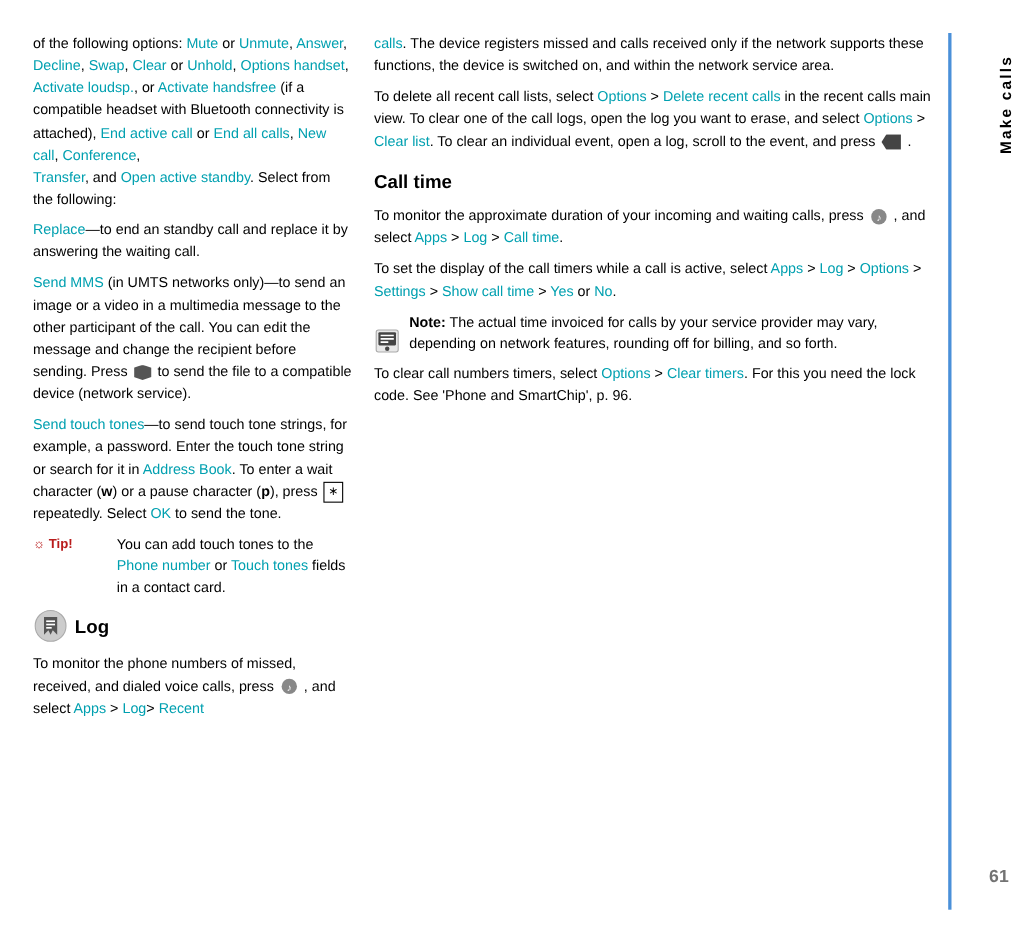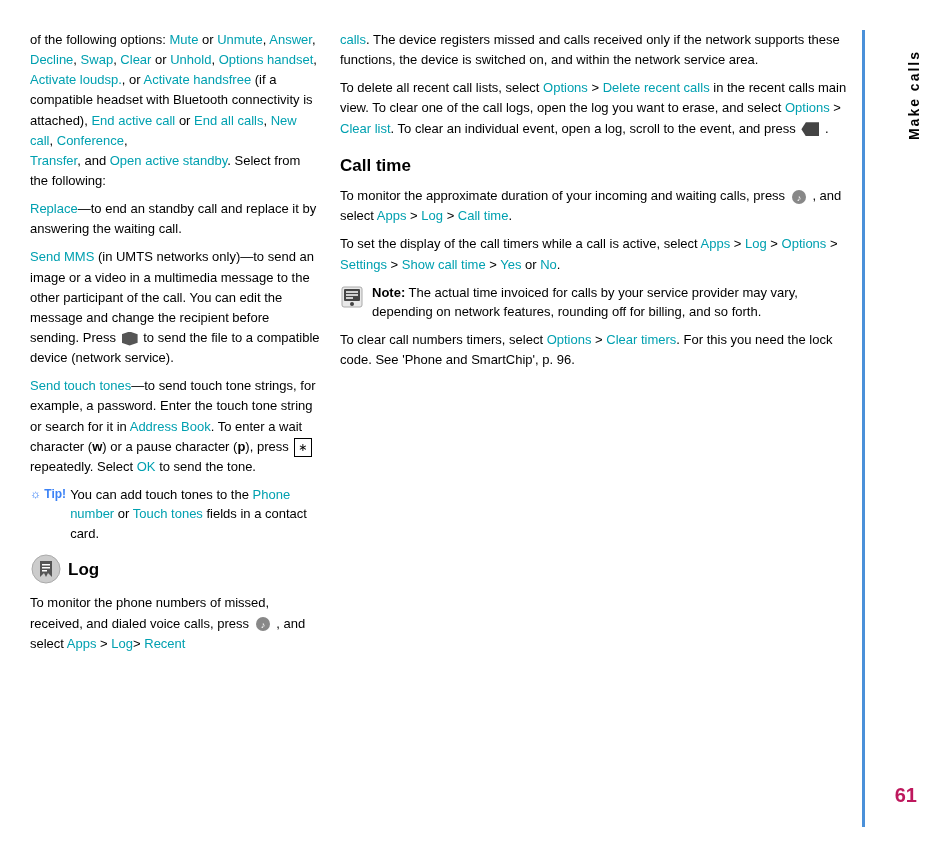--- a/index.html
+++ b/index.html
@@ -49,23 +49,23 @@
       writing-mode: vertical-rl;
       transform: rotate(180deg);
       font-size: 14px;
       font-weight: bold;
       color: #000;
       padding: 10px 15px;
       letter-spacing: 2px;
     }
 
     .page-number {
-      font-size: 20px;
-      font-weight: bold;
-      color: #be185d;
+      font-size: 16px;
+      font-weight: bold;
+      color: #737373;
       padding: 10px 20px;
     }
 
     p {
       margin-bottom: 8px;
       font-size: 13px;
       line-height: 1.55;
     }
 
     .cyan-link {
@@ -100,33 +100,34 @@
     }
 
     .tip-block {
       display: flex;
       align-items: flex-start;
       margin: 8px 0;
     }
 
     .tip-icon-text {
       font-size: 12px;
-      color: #3b82f6;
+      color: #b91c1c;
       margin-right: 4px;
       white-space: nowrap;
     }
 
     .tip-text {
       font-size: 13px;
       line-height: 1.5;
+      margin-left: 36px;
     }
 
     .note-block {
       display: flex;
-      align-items: flex-start;
+      align-items: flex-end;
       margin: 8px 0;
     }
 
     .note-icon {
       width: 24px;
       height: 24px;
       margin-right: 8px;
       flex-shrink: 0;
       margin-top: 2px;
     }

